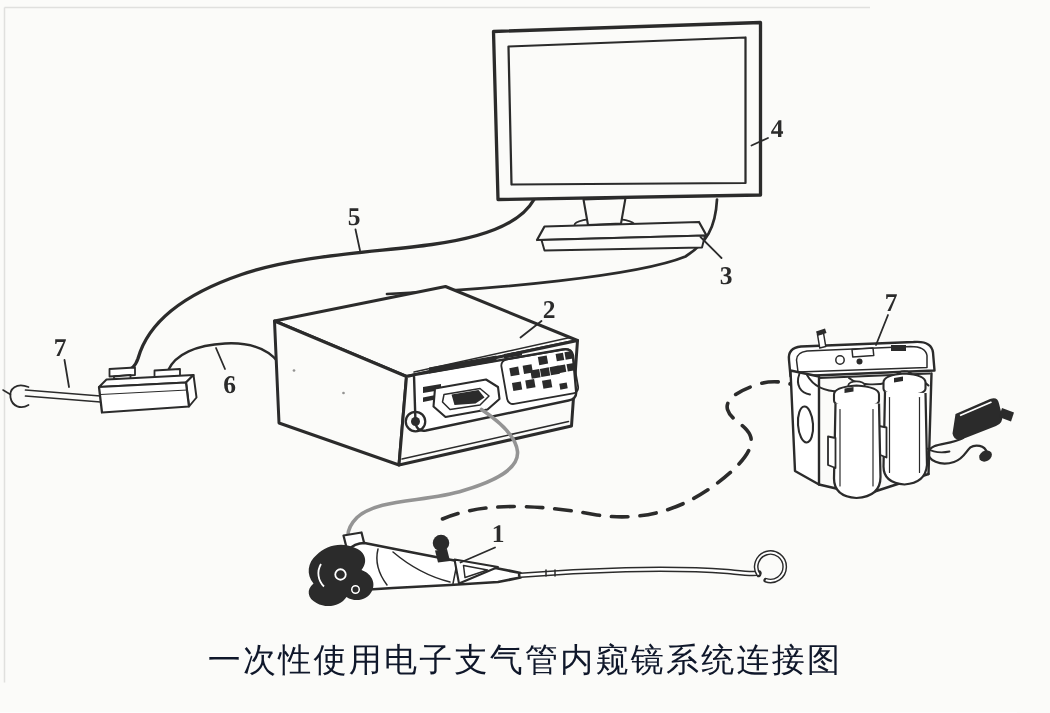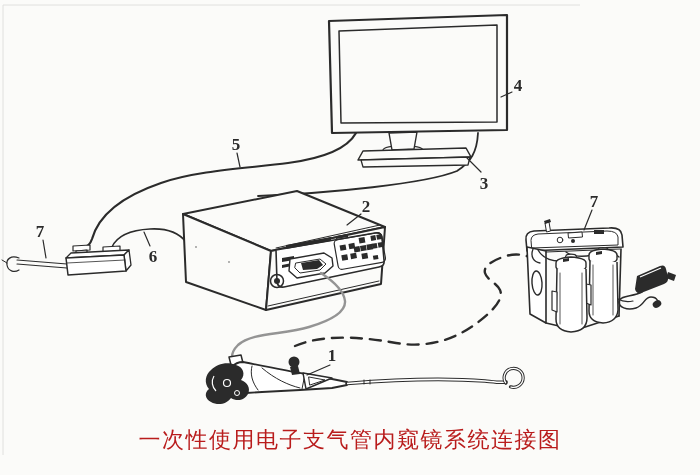--- a/index.html
+++ b/index.html
@@ -17,21 +17,21 @@
   .gray { fill:none; stroke:var(--cable); stroke-linecap:round; }
   .scan { stroke:#e0e0de; stroke-width:1; }
   .ref {
     font-family:"Liberation Serif","DejaVu Serif",serif;
     font-weight:bold; font-size:17px; fill:var(--ink);
     text-anchor:middle;
   }
   .caption {
     position:absolute; left:0; right:0; top:425px; text-align:center;
     font-family:"Liberation Serif","DejaVu Serif",serif;
-    font-size:22px; letter-spacing:1.5px; color:#b91c1c;
+    font-size:22px; letter-spacing:1.5px; color:#0f172a;
   }
 </style>
 </head>
 <body>
 
 <div class="canvas">
   <svg width="700" height="475" viewBox="0 0 700 475">
 
     <g>
       <line class="scan" x1="3" y1="5" x2="580" y2="5"></line>

